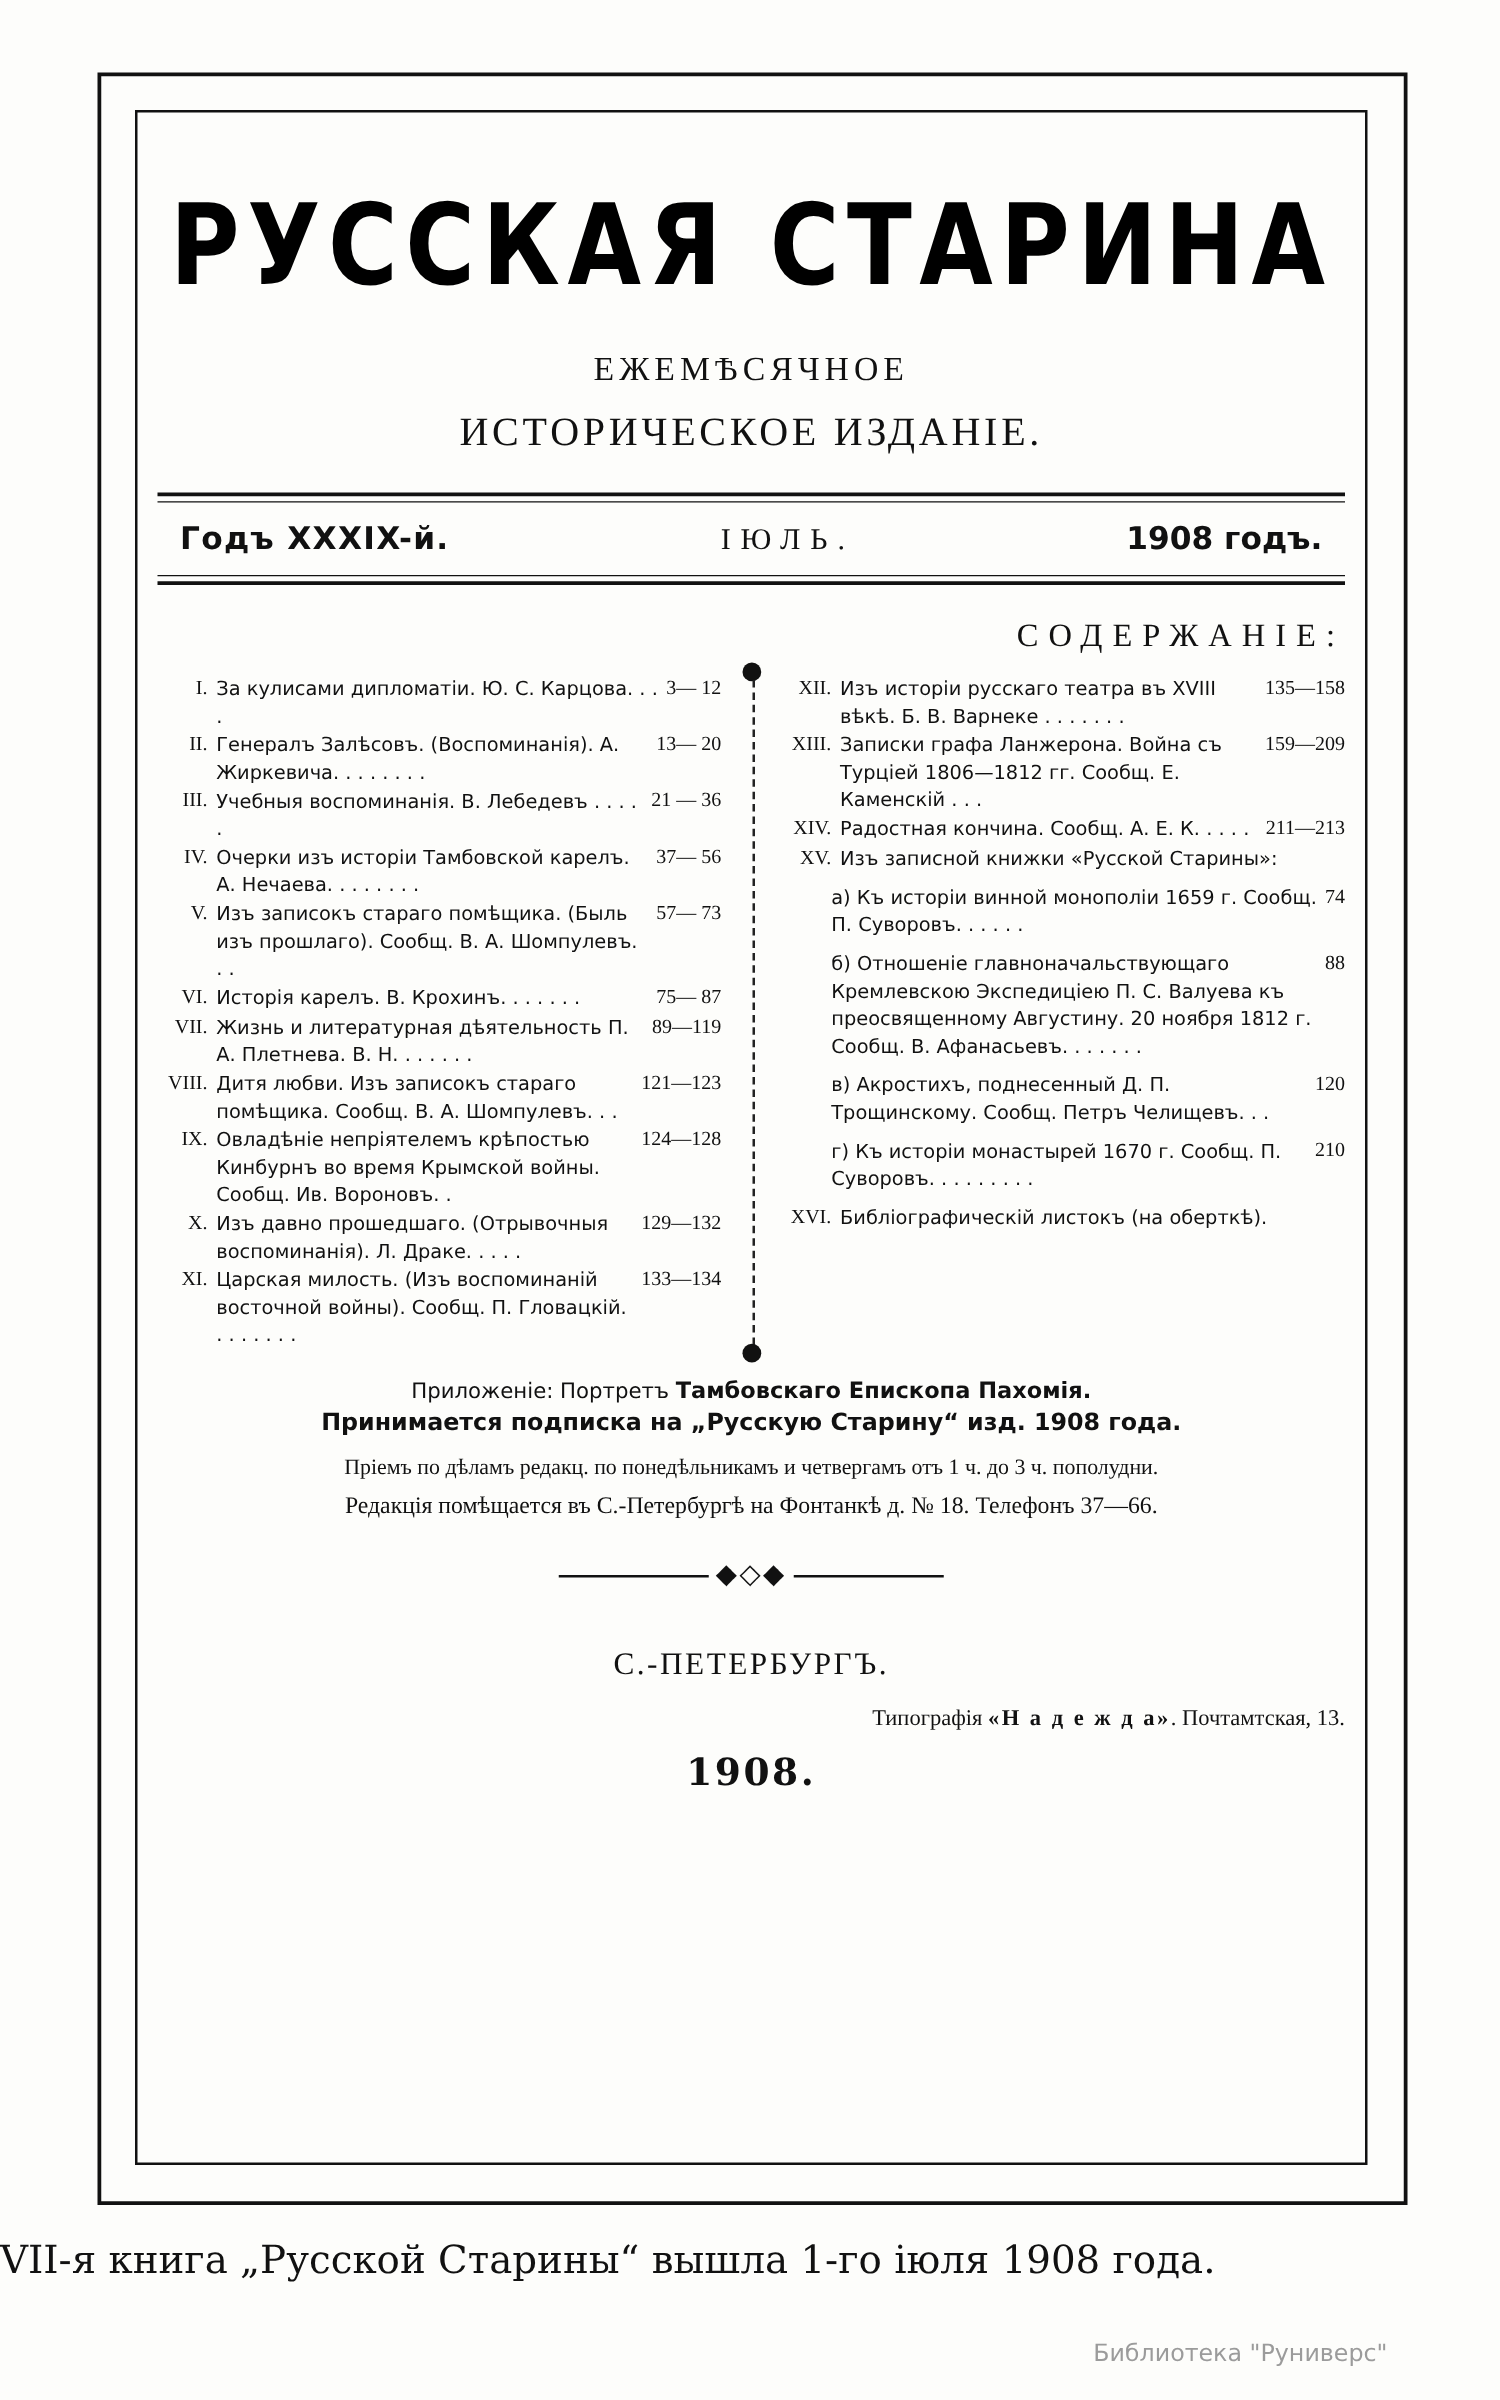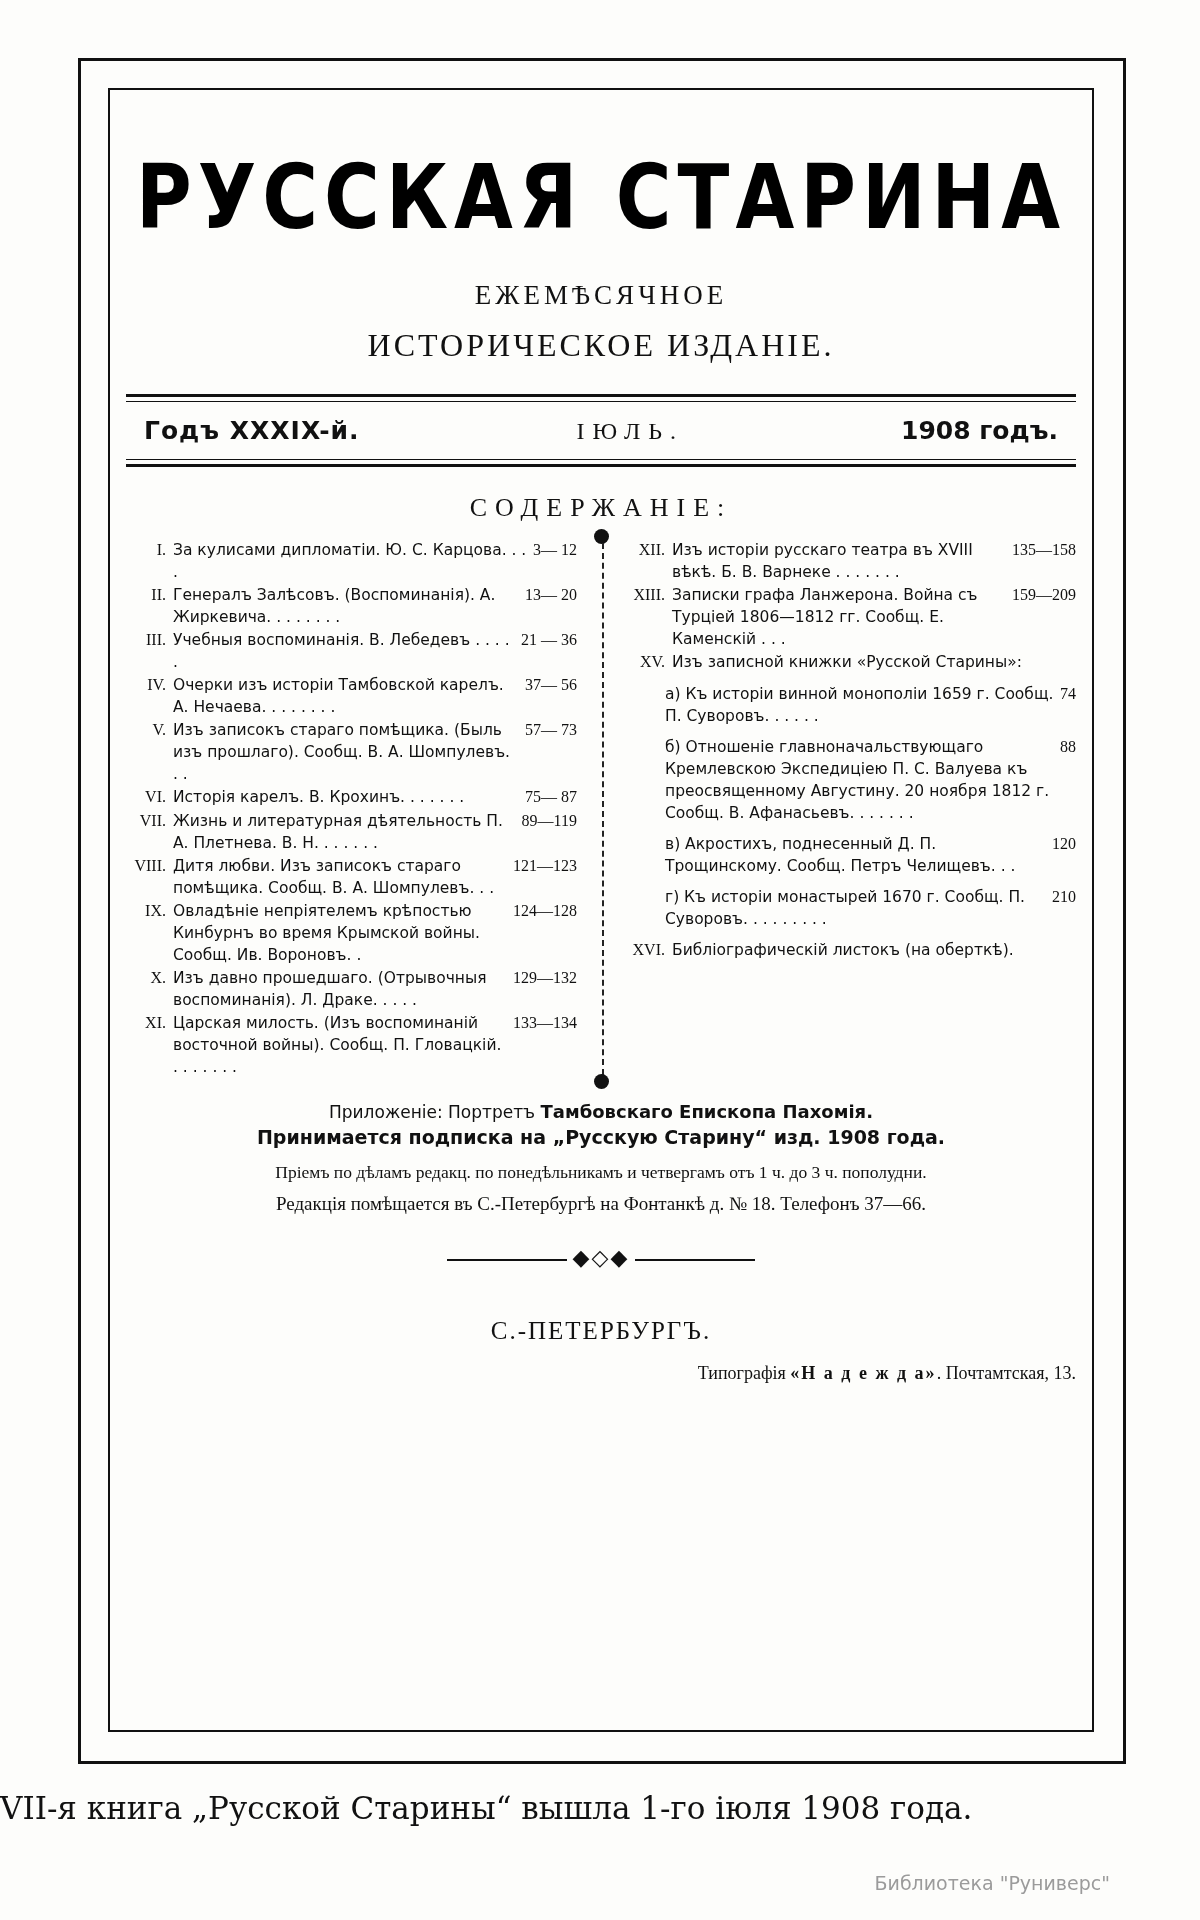--- a/index.html
+++ b/index.html
@@ -81,21 +81,21 @@
     letter-spacing:8px;
     font-family:"Liberation Serif",serif;
   }
   .issueline .yr2{
     font-family:"DejaVu Sans",sans-serif;
     font-weight:bold;
     font-size:25px;
   }
 
   .toc-title{
-    text-align:center;
+    text-align:right;
     font-size:26px;
     letter-spacing:8px;
     margin-top:26px;
     margin-bottom:16px;
     font-family:"Liberation Serif",serif;
   }
 
   .columns{
     display:flex;
     position:relative;
@@ -372,20 +372,27 @@
         </div>
 
         <div class="entry">
           <div class="num">XIII.</div>
           <div class="body">
               <span class="pp">159—209</span>
               <span class="txt">Записки графа Ланжерона. Война съ Турціей 1806—1812 гг. Сообщ. Е. Каменскій . . .</span>
             </div>
         </div>
 
+        <div class="entry">
+          <div class="num">XIV.</div>
+          <div class="body">
+              <span class="pp">211—213</span>
+              <span class="txt">Радостная кончина. Сообщ. А. Е. К. . . . .</span>
+            </div>
+        </div>
 
         <div class="entry">
           <div class="num">XV.</div>
           <div class="body">
               <span class="txt">Изъ записной книжки «Русской Старины»:</span>
             </div>
         </div>
 
         <div class="sub-entry">
           <span class="pp">74</span>
@@ -427,19 +434,20 @@
     <div class="note2">Редакція помѣщается въ С.-Петербургѣ на Фонтанкѣ д. № 18. Телефонъ 37—66.</div>
 
     <div class="ornament">
       <span class="bar"></span>◆◇◆<span class="bar"></span>
     </div>
 
     <div class="imprint1">С.-ПЕТЕРБУРГЪ.</div>
     <div class="imprint2">
       <span>Типографія </span><b>«Н а д е ж д а»</b><span>. Почтамтская, 13.</span>
     </div>
+    <div class="imprint3">1908.</div>
 
   </div>
 
   <div class="footline">VII-я книга „Русской Старины“ вышла 1-го іюля 1908 года.</div>
   <div class="watermark">Библиотека "Руниверс"</div>
 
 </div>
 
 </body></html>

